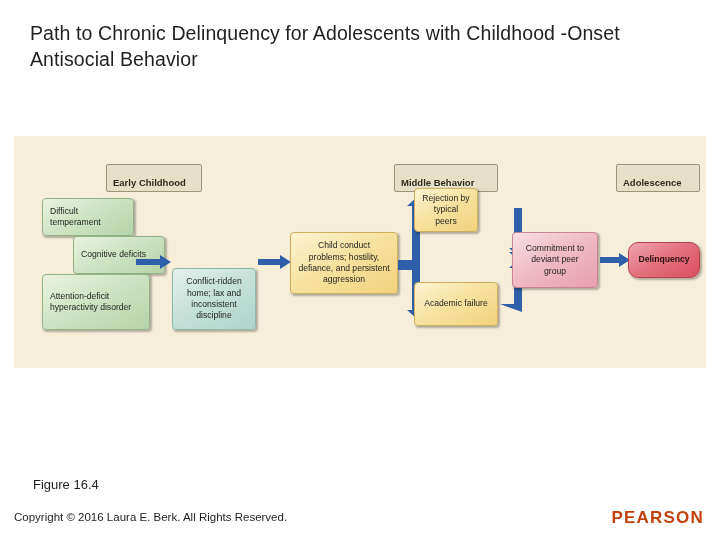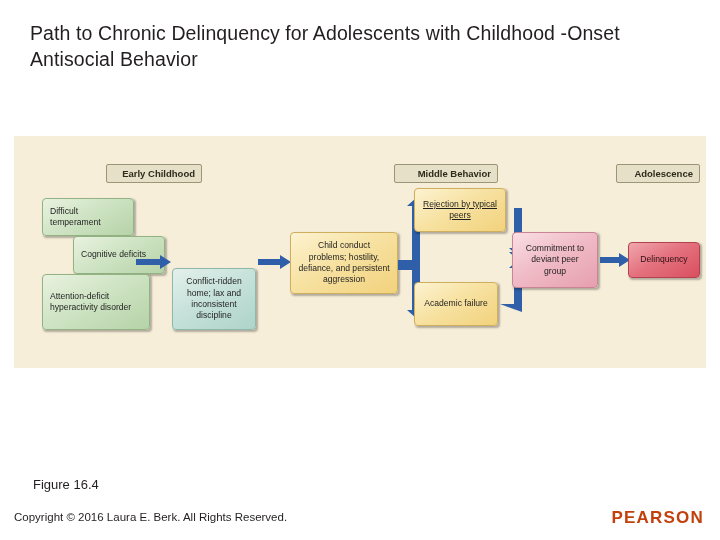--- a/index.html
+++ b/index.html
@@ -33,23 +33,23 @@
     background: #f7eed9;
   }
   .stage-label {
     position: absolute;
     background: #e6e0c8;
     border: 1px solid #9d9578;
     border-radius: 2px;
     color: #2e2a1c;
     font-size: 9.5px;
     font-weight: bold;
-    text-align: right;
+    text-align: left;
     line-height: 11px;
-    padding: 3px 6px 3px 6px;
+    padding: 12px 6px 3px 6px;
     box-sizing: border-box;
     white-space: nowrap;
   }
   .node {
     position: absolute;
     box-sizing: border-box;
     border-radius: 4px;
     font-size: 8.6px;
     line-height: 11.3px;
     color: #1f1f1f;
@@ -78,21 +78,22 @@
     border-color: #cfae5d;
   }
   .node-pink {
     background: linear-gradient(150deg, #f9dfe4 0%, #f0bcc7 45%, #e79fae 100%);
     border-color: #c98496;
   }
   .node-red {
     background: linear-gradient(150deg, #f0a7ae 0%, #e4737f 45%, #da4f60 100%);
     border-color: #b3414f;
     color: #2b1013;
-    font-weight: normal;
+    font-weight: bold;
+    border-radius: 10px;
   }
   .node-text { display: block; }
   .arrow {
     position: absolute;
   }
   .arrow svg { display: block; }
   .figure-caption {
     position: absolute;
     left: 33px;
     top: 477px;
@@ -161,21 +162,21 @@
     <svg width="34" height="72" viewBox="0 0 34 72">
       <path d="M0 62 h14 v-54 h-5 l9 -8 9 8 h-5 v62 h-22 z" fill="#2f5fa8"></path>
     </svg>
   </div>
   <div class="arrow" style="left:384px; top:126px;">
     <svg width="34" height="64" viewBox="0 0 34 64">
       <path d="M0 0 h22 v48 h5 l-9 8 -9 -8 h5 v-40 h-14 z" fill="#2f5fa8"></path>
     </svg>
   </div>
 
-  <div class="node node-yellow centered" style="left:400px; top:52px; width:92px; height:44px;text-decoration:underline;">
+  <div class="node node-yellow centered" style="left:400px; top:52px; width:64px; height:44px;">
     <span class="node-text">Rejection by typical peers</span>
   </div>
   <div class="node node-yellow centered" style="left:400px; top:146px; width:84px; height:44px;">
     <span class="node-text">Academic failure</span>
   </div>
 
   <div class="arrow" style="left:486px; top:72px;">
     <svg width="34" height="56" viewBox="0 0 34 56">
       <path d="M0 0 h14 v40 h-5 l9 8 9 -8 h-5 v-48 h-22 z" fill="#2f5fa8"></path>
       <path d="M0 0 h14 v44 h-5 l9 8 9 -8 h-5 v-44 z" fill="#2f5fa8"></path>

